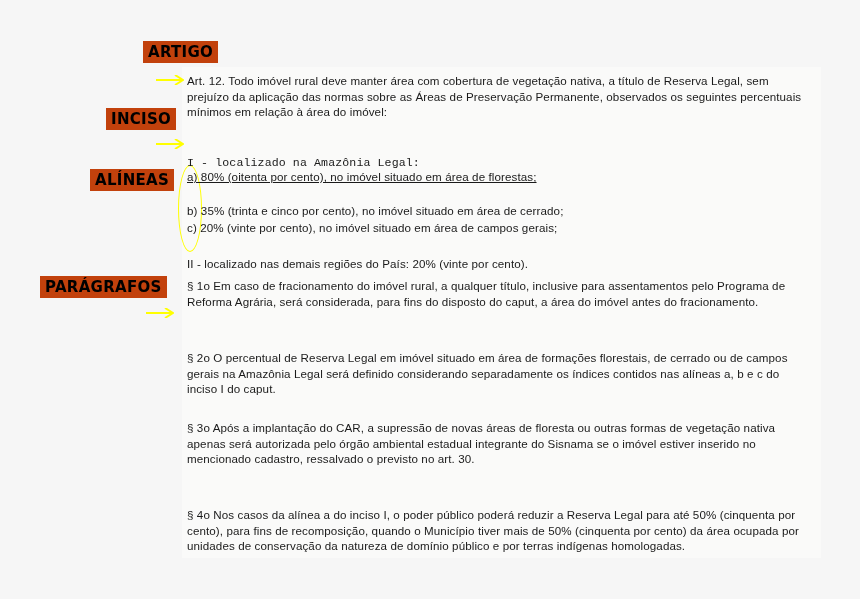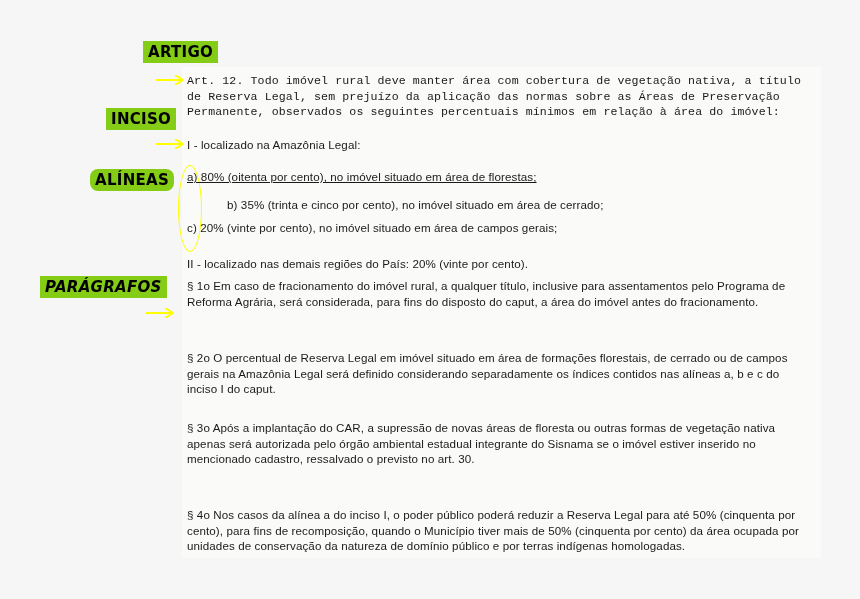--- a/index.html
+++ b/index.html
@@ -6,21 +6,21 @@
   body {
     width: 860px; height: 599px; position: relative; overflow: hidden;
     background: #f6f6f6;
     font-family: "Liberation Sans", sans-serif;
   }
   .panel {
     position: absolute; left: 182px; top: 67px; width: 639px; height: 491px;
     background: #fafaf9;
   }
   .label {
-    position: absolute; background: #84cc16; color: #000;
+    position: absolute; background: #c2410c; color: #000;
     font-family: "DejaVu Sans", sans-serif; font-weight: bold;
     font-size: 15px; line-height: 22px; padding: 0 5px; letter-spacing: 0.3px;
   }
   .arrow { position: absolute; height: 10px; }
   .txt {
     position: absolute; left: 187px; color: #1a1a1a;
     font-family: "Liberation Sans", sans-serif; font-size: 11.6px; line-height: 15.6px;
     width: 630px; letter-spacing: 0.1px; white-space: normal;
   }
   .ellipse {
@@ -28,40 +28,40 @@
     border: 1.5px solid #ffff00; border-radius: 50%; box-sizing: border-box;
   }
 </style>
 </head>
 <body>
 
 <div class="panel"></div>
 
 <div class="label" style="left:143px; top:41px;">ARTIGO</div>
 <div class="label" style="left:106px; top:108px;">INCISO</div>
-<div class="label" style="left:90px; top:169px;border-radius:8px;">ALÍNEAS</div>
-<div class="label" style="left:40px; top:276px;font-style:italic;">PARÁGRAFOS</div>
+<div class="label" style="left:90px; top:169px;">ALÍNEAS</div>
+<div class="label" style="left:40px; top:276px;">PARÁGRAFOS</div>
 
 <svg class="arrow" style="left:156px; top:75px;" width="28" height="10" viewBox="0 0 28 10">
   <line x1="0" y1="5" x2="26" y2="5" stroke="#ffff00" stroke-width="2"></line>
   <polyline points="19,0 27,5 19,10" fill="none" stroke="#ffff00" stroke-width="2"></polyline>
 </svg>
 <svg class="arrow" style="left:156px; top:139px;" width="28" height="10" viewBox="0 0 28 10">
   <line x1="0" y1="5" x2="26" y2="5" stroke="#ffff00" stroke-width="2"></line>
   <polyline points="19,0 27,5 19,10" fill="none" stroke="#ffff00" stroke-width="2"></polyline>
 </svg>
 <svg class="arrow" style="left:146px; top:308px;" width="28" height="10" viewBox="0 0 28 10">
   <line x1="0" y1="5" x2="26" y2="5" stroke="#ffff00" stroke-width="2"></line>
   <polyline points="19,0 27,5 19,10" fill="none" stroke="#ffff00" stroke-width="2"></polyline>
 </svg>
 
 <div class="ellipse"></div>
 
-<div class="txt" style="top:73px; width:625px;font-family:Liberation Mono, monospace;">Art. 12.  Todo imóvel rural deve manter área com cobertura de vegetação nativa, a título de Reserva Legal, sem prejuízo da aplicação das normas sobre as Áreas de Preservação Permanente, observados os seguintes percentuais mínimos em relação à área do imóvel:</div>
-<div class="txt" style="top:137px;">I - localizado na Amazônia Legal:</div>
+<div class="txt" style="top:73px; width:625px;">Art. 12.  Todo imóvel rural deve manter área com cobertura de vegetação nativa, a título de Reserva Legal, sem prejuízo da aplicação das normas sobre as Áreas de Preservação Permanente, observados os seguintes percentuais mínimos em relação à área do imóvel:</div>
+<div class="txt" style="top:155px;font-family:Liberation Mono, monospace;">I - localizado na Amazônia Legal:</div>
 <div class="txt" style="top:169px;text-decoration:underline;">a) 80% (oitenta por cento), no imóvel situado em área de florestas;</div>
-<div class="txt" style="top:197px;margin-left:40px;">b) 35% (trinta e cinco por cento), no imóvel situado em área de cerrado;</div>
+<div class="txt" style="top:203px;">b) 35% (trinta e cinco por cento), no imóvel situado em área de cerrado;</div>
 <div class="txt" style="top:220px;">c) 20% (vinte por cento), no imóvel situado em área de campos gerais;</div>
 <div class="txt" style="top:256px;">II - localizado nas demais regiões do País: 20% (vinte por cento).</div>
 <div class="txt" style="top:278px; width:615px;">§ 1o  Em caso de fracionamento do imóvel rural, a qualquer título, inclusive para assentamentos pelo Programa de Reforma Agrária, será considerada, para fins do disposto do caput, a área do imóvel antes do fracionamento.</div>
 <div class="txt" style="top:350px; width:620px;">§ 2o  O percentual de Reserva Legal em imóvel situado em área de formações florestais, de cerrado ou de campos gerais na Amazônia Legal será definido considerando separadamente os índices contidos nas alíneas a, b e c do inciso I do caput.</div>
 <div class="txt" style="top:420px; width:625px;">§ 3o  Após a implantação do CAR, a supressão de novas áreas de floresta ou outras formas de vegetação nativa apenas será autorizada pelo órgão ambiental estadual integrante do Sisnama se o imóvel estiver inserido no mencionado cadastro, ressalvado o previsto no art. 30.</div>
 <div class="txt" style="top:483px; width:615px;margin-top:24px;">§ 4o  Nos casos da alínea a do inciso I, o poder público poderá reduzir a Reserva Legal para até 50% (cinquenta por cento), para fins de recomposição, quando o Município tiver mais de 50% (cinquenta por cento) da área ocupada por unidades de conservação da natureza de domínio público e por terras indígenas homologadas.</div>
 
 </body></html>

